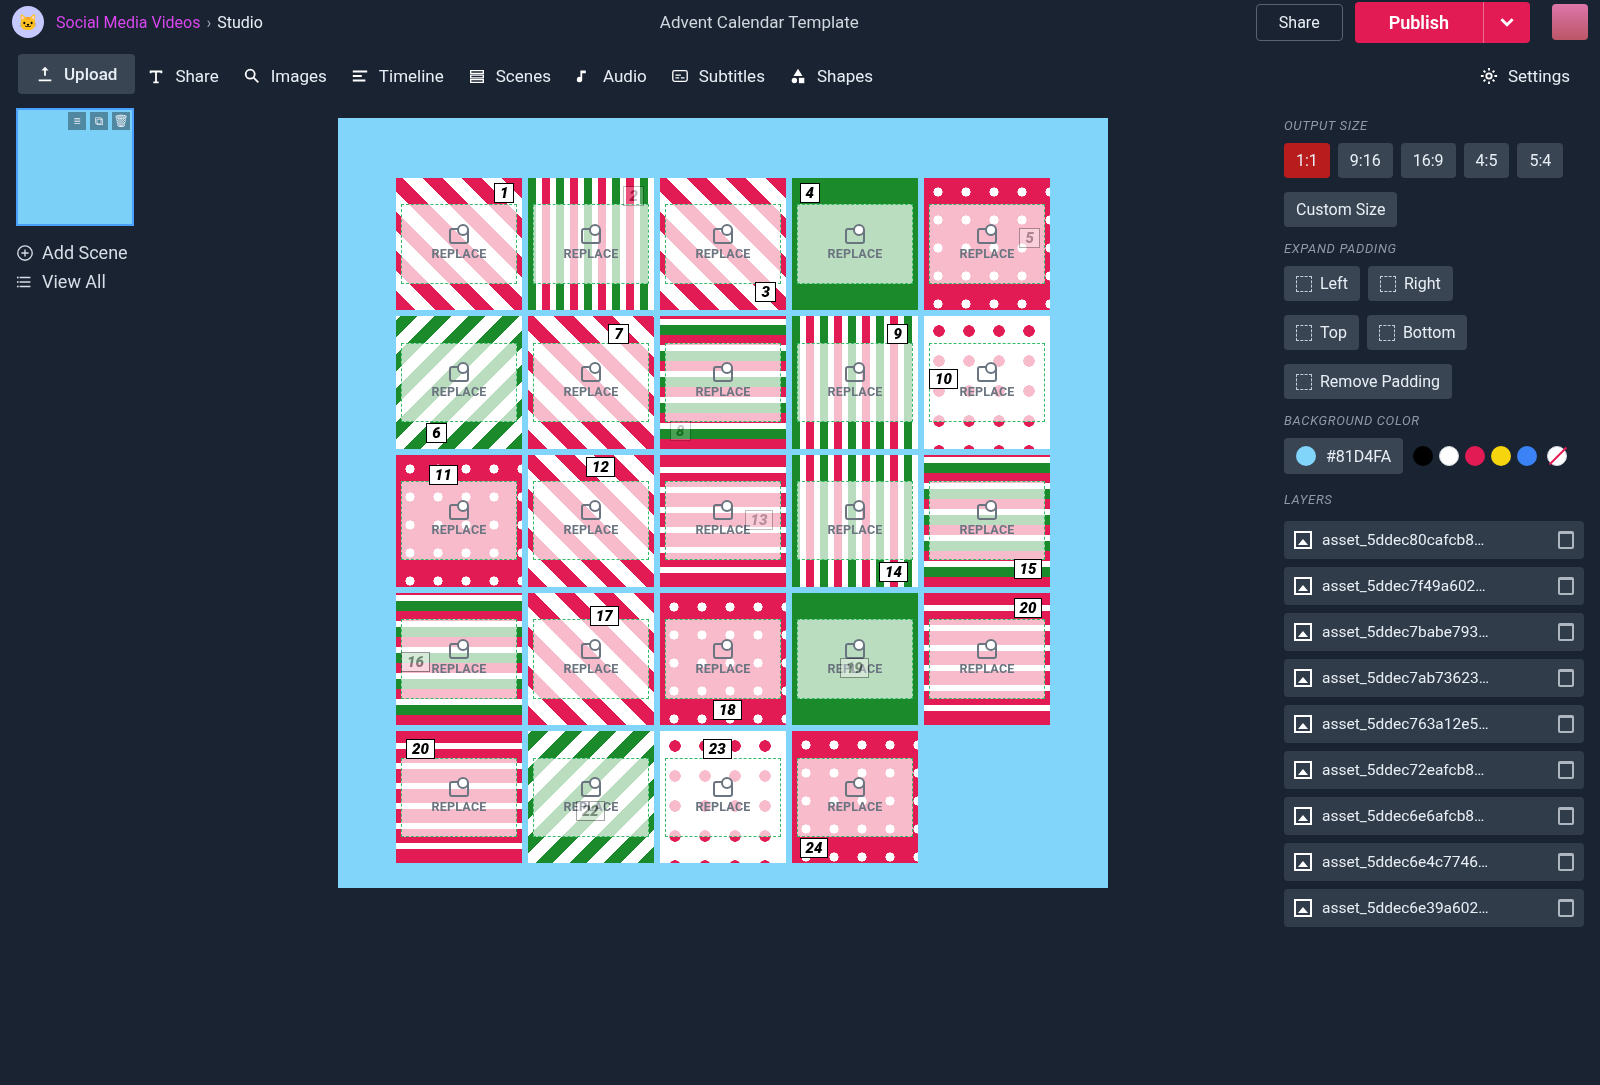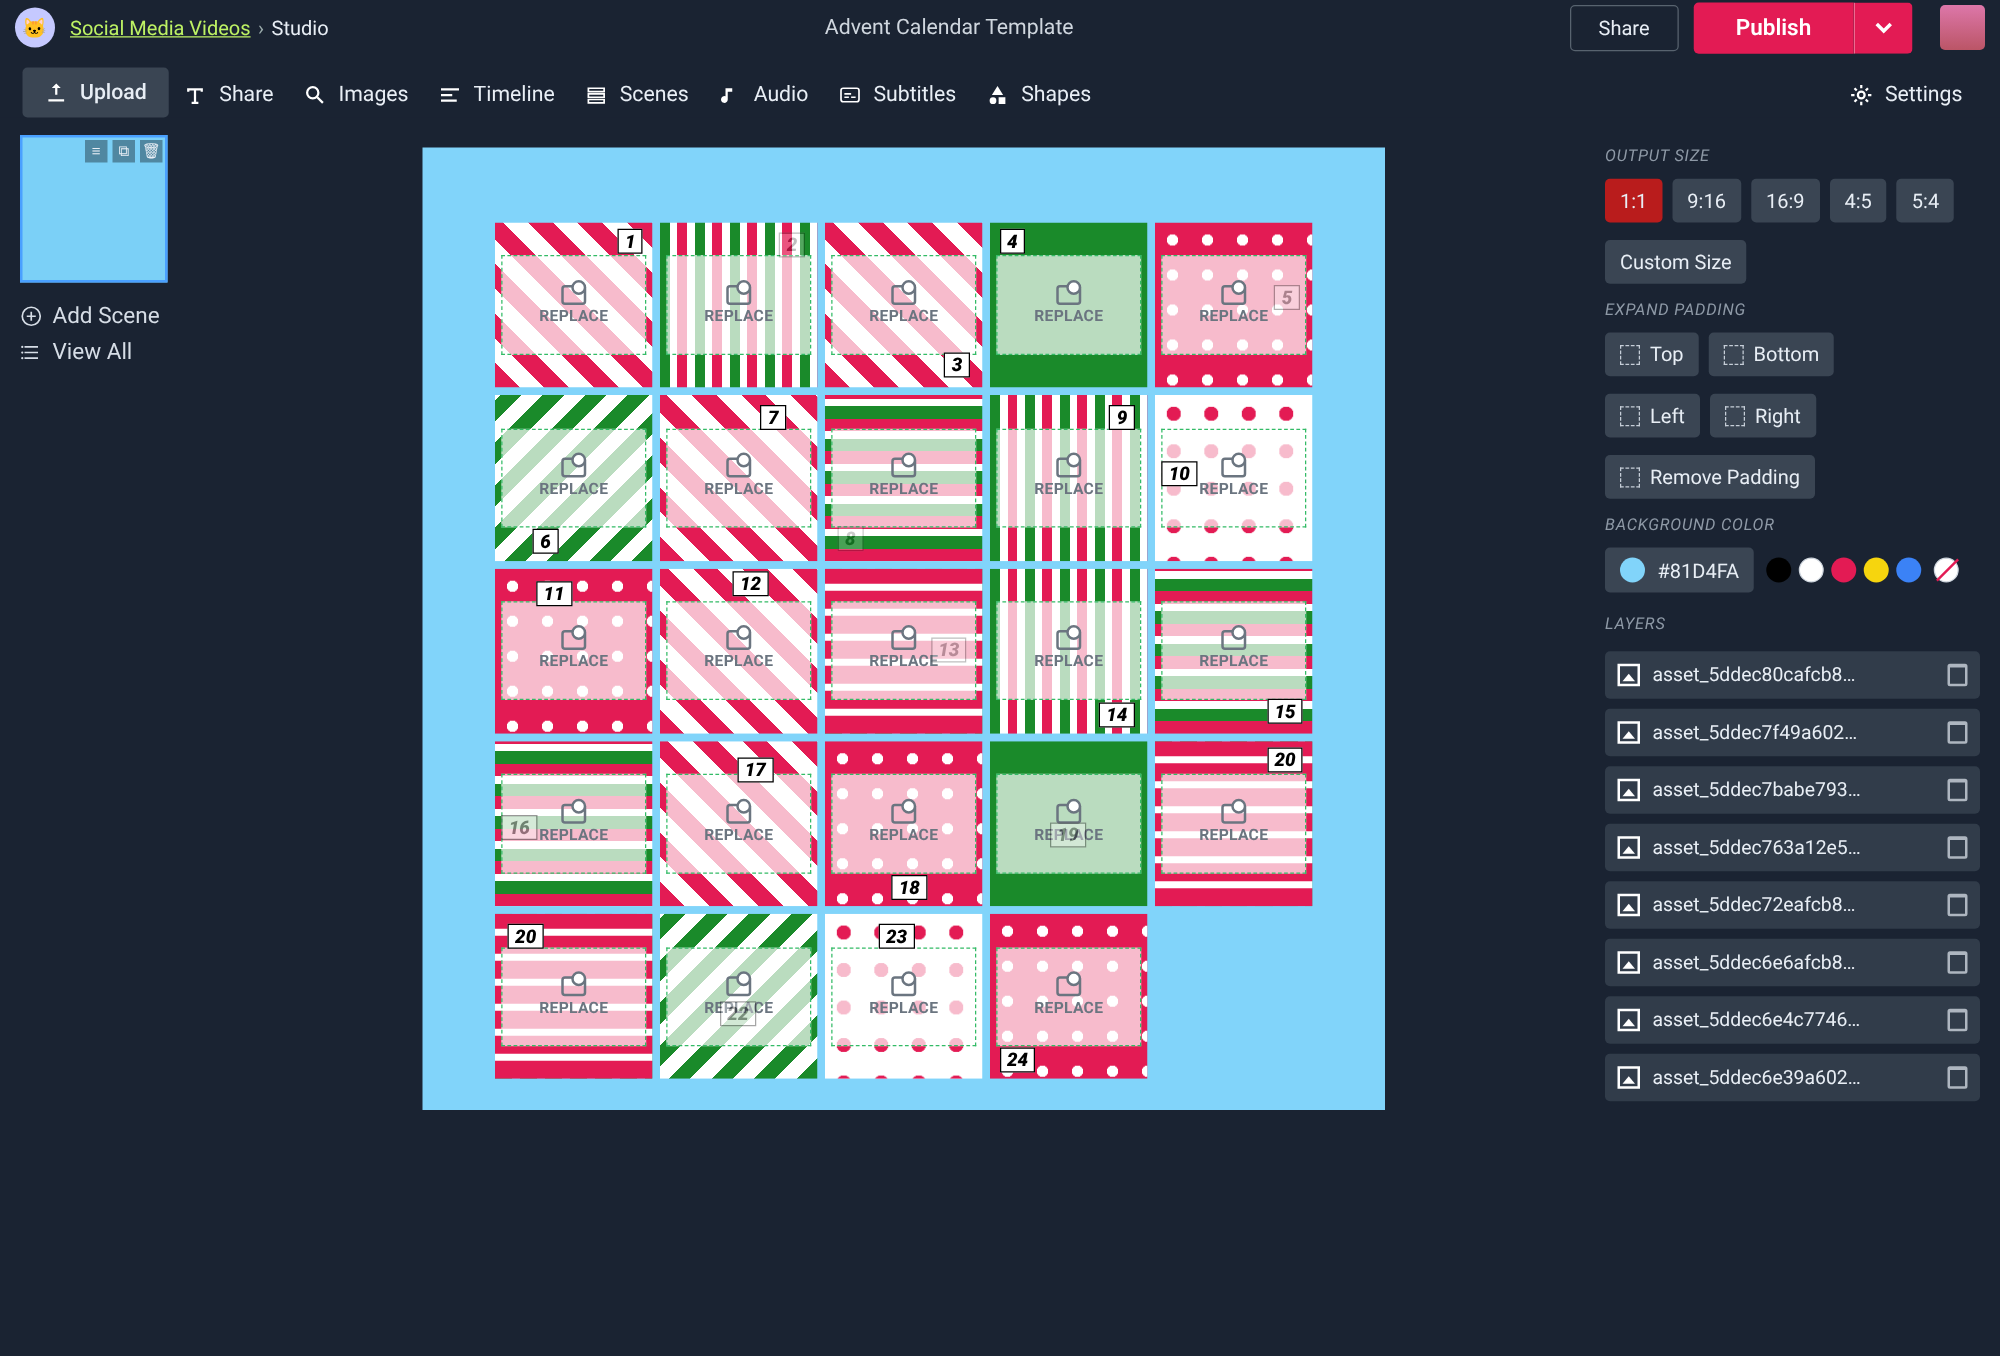--- a/index.html
+++ b/index.html
@@ -2,21 +2,21 @@
 <html><head>
 <meta charset="utf-8">
 <style>
   * { box-sizing: border-box; margin: 0; padding: 0; font-family: -apple-system, BlinkMacSystemFont, "Segoe UI", Roboto, sans-serif; }
   body { background: #1a2332; color: #e8eef5; width: 1600px; height: 1085px; overflow: hidden; }
 
   
   .topbar { height: 44px; display: flex; align-items: center; padding: 0 12px; gap: 12px; }
   .logo  { width: 32px; height: 32px; border-radius: 50%; background: #c5c9ff; display:flex;align-items:center;justify-content:center;font-size:16px;}
   .breadcrumb { display:flex; align-items:center; gap:6px; font-size: 16px; }
-  .breadcrumb a { color:#bef264; text-decoration: underline; cursor:pointer;}
+  .breadcrumb a { color:#d946ef; cursor:pointer;}
   .breadcrumb .sep { color:#9aa; }
   .projtitle { flex:1; text-align:center; font-size:17px; color:#cfd6de;}
   .share-btn { background:transparent;border:1px solid #58636f;color:#e8eef5;padding:8px 22px;border-radius:4px;font-size:16px;cursor:pointer;}
   .publish-wrap{display:flex;}
   .publish-btn{ background:#e31b54; border:none;color:#fff;padding:10px 34px;border-radius:4px 0 0 4px;font-size:18px;font-weight:600;cursor:pointer;text-align:right;}
   .publish-dd { background:#e31b54; border:none;border-left:1px solid rgba(255,255,255,.35);color:#fff;padding:10px 16px;border-radius:0 4px 4px 0;cursor:pointer;}
   .avatar { width:36px;height:36px;border-radius:4px;background:linear-gradient(#d7a,#b56);margin-left:10px;}
 
   
   .toolbar { height:50px; display:flex; align-items:flex-end; padding:0 18px; background:#1a2332;}
@@ -373,35 +373,35 @@
         <div class="chip">5:4</div>
       </div>
     <div class="chiprow">
       <div class="chip">Custom Size</div>
     </div>
 
     <div class="sect-label">EXPAND PADDING</div>
     <div class="chiprow">
       <div class="pad-btn">
           <span class="dashed-square"></span>
+          <span>Left</span>
+        </div>
+      <div class="pad-btn">
+          <span class="dashed-square"></span>
+          <span>Right</span>
+        </div>
+    </div>
+    <div class="chiprow">
+      <div class="pad-btn">
+          <span class="dashed-square"></span>
           <span>Top</span>
         </div>
       <div class="pad-btn">
           <span class="dashed-square"></span>
           <span>Bottom</span>
-        </div>
-    </div>
-    <div class="chiprow">
-      <div class="pad-btn">
-          <span class="dashed-square"></span>
-          <span>Left</span>
-        </div>
-      <div class="pad-btn">
-          <span class="dashed-square"></span>
-          <span>Right</span>
         </div>
     </div>
     <div class="chiprow">
       <div class="pad-btn">
           <span class="dashed-square"></span>
           <span>Remove Padding</span>
         </div>
     </div>
 
     <div class="sect-label">BACKGROUND COLOR</div>
@@ -434,20 +434,25 @@
           <span class="name">asset_5ddec7f49a602…</span>
           <span class="trash"></span>
         </div>
         <div class="layer">
           <span class="imgico"></span>
           <span class="name">asset_5ddec7babe793…</span>
           <span class="trash"></span>
         </div>
         <div class="layer">
           <span class="imgico"></span>
+          <span class="name">asset_5ddec7ab73623…</span>
+          <span class="trash"></span>
+        </div>
+        <div class="layer">
+          <span class="imgico"></span>
           <span class="name">asset_5ddec763a12e5…</span>
           <span class="trash"></span>
         </div>
         <div class="layer">
           <span class="imgico"></span>
           <span class="name">asset_5ddec72eafcb8…</span>
           <span class="trash"></span>
         </div>
         <div class="layer">
           <span class="imgico"></span>

